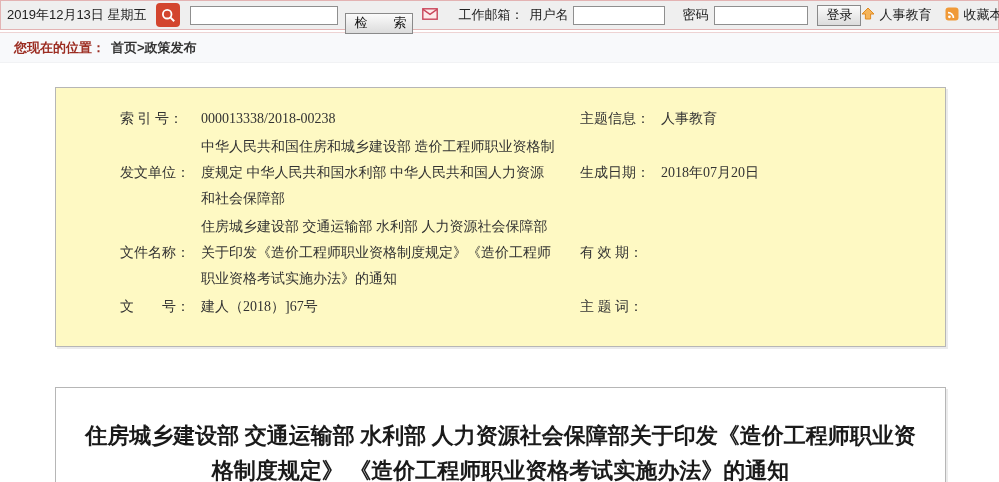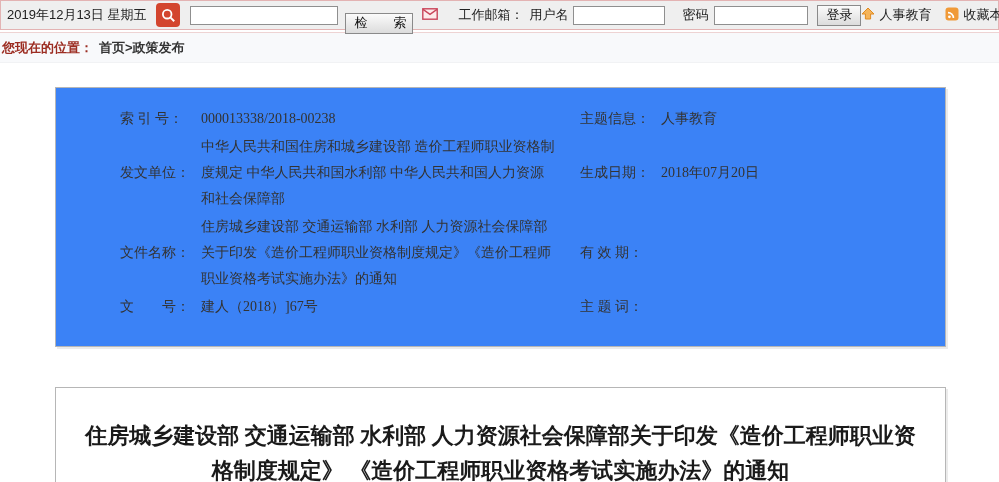--- a/index.html
+++ b/index.html
@@ -27,27 +27,27 @@
   .inp-user { width:92px; margin-left:5px; }
   .lbl-pass { margin-left:17px; }
   .inp-pass { width:94px; margin-left:6px; }
   .btn-login { margin-left:9px; width:44px; }
   .tb-right { margin-left:auto; display:flex; align-items:center; gap:6px; }
   .tb-link { display:flex; align-items:center; gap:4px; font-size:13px;
     color:#222; cursor:pointer; white-space:nowrap; }
   .tb-link + .tb-link { margin-left:8px;justify-content:flex-end; }
 
   
-  .crumb-row { height:30px; display:flex; align-items:center; padding-left:2px;
+  .crumb-row { height:30px; display:flex; align-items:center; padding-left:14px;
     background:#f8f9fb; border-bottom:1px solid #f1f2f4; }
   .crumb-label { font-size:13px; font-weight:bold; color:#9c2d22; }
   .crumb-path { font-size:13px; color:#333; margin-left:6px;font-weight:bold; }
 
   
-  .metabox { width:891px; margin:24px 0 0 55px; background:#3b82f6;
+  .metabox { width:891px; margin:24px 0 0 55px; background:#fef9c3;
     border:1px solid #b6b6b6; box-shadow:2px 2px 0 rgba(0,0,0,.08);
     padding:18px 0 24px 64px;
     font-family:"Liberation Serif","DejaVu Serif",serif; }
   .mrow { display:grid; grid-template-columns:81px 356px 23px 81px auto;
     align-items:center; margin-bottom:2px; min-height:26px; }
   .mlabel { font-size:14px; color:#333; white-space:pre; align-self:center; }
   .mvalue { font-size:14px; color:#333; line-height:26px;
     word-break:break-all; }
   .mvalue-r { font-size:14px; color:#333; line-height:26px; }
 

